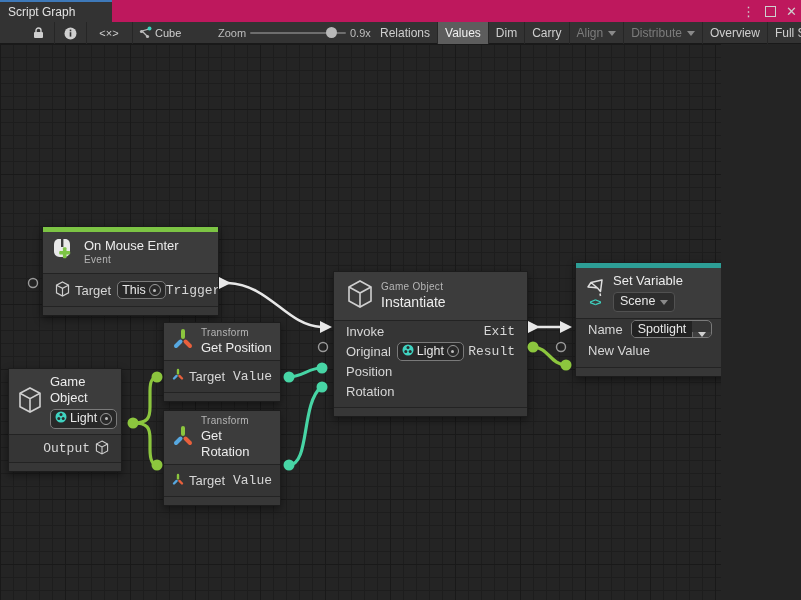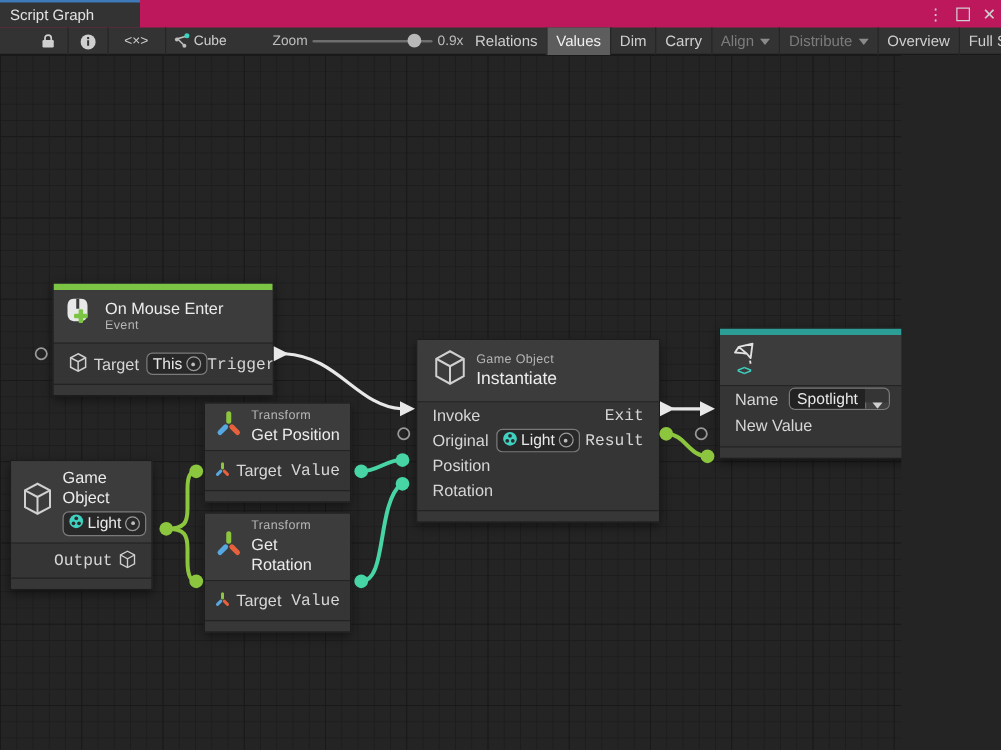--- a/index.html
+++ b/index.html
@@ -370,20 +370,27 @@
 
     <div class="node" id="node-set-variable">
       <div class="colorbar" style="background:#2d9e96;"></div>
       <div class="hdr">
         <span style="display:flex;flex-direction:column;align-items:center;gap:1px;">
           <svg width="22" height="20" viewBox="0 0 22 20">
               <path d="M18 2 L7 4.5 L13.5 10 L16.5 13.5 L18 2 Z M7 4.5 L4 9 L10 9.5 M13.5 10 L10 9.5 M16 15.5 l.5 2.5" fill="none" stroke="#e0e0e0" stroke-width="1.5" stroke-linejoin="round"></path>
             </svg>
           <span class="teal-code">&lt;&gt;</span>
         </span>
+        <div class="titles">
+          <span class="title">Set Variable</span>
+          <span class="dropdown" style="margin-top:3px;align-self:flex-start;">
+            <span>Scene</span>
+            <span class="caret" style="margin-left:0;"></span>
+          </span>
+        </div>
       </div>
       <div class="divider"></div>
       <div class="body">
         <div class="row">
           <span>Name</span>
           <span class="dd-split" style="margin-left:8px;">
             <span class="txt">Spotlight</span>
             <span class="btn">
                 <span class="caret" style="margin-left:0;border-top-color:#cfcfcf;"></span>
               </span>

